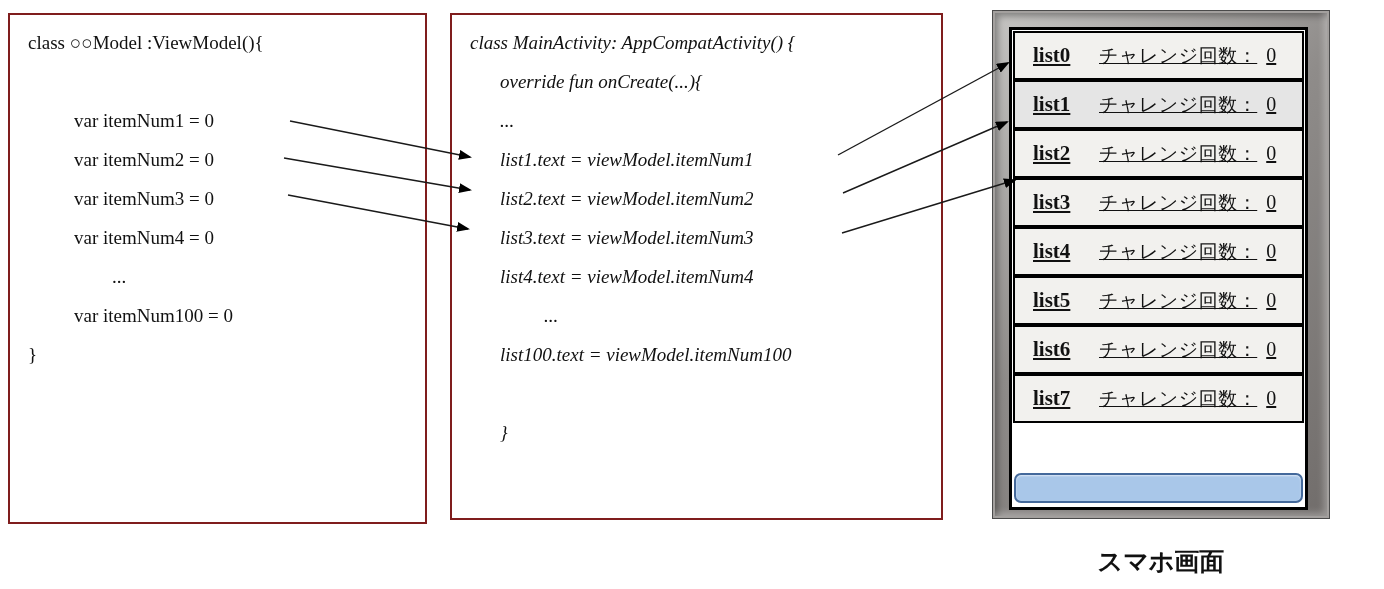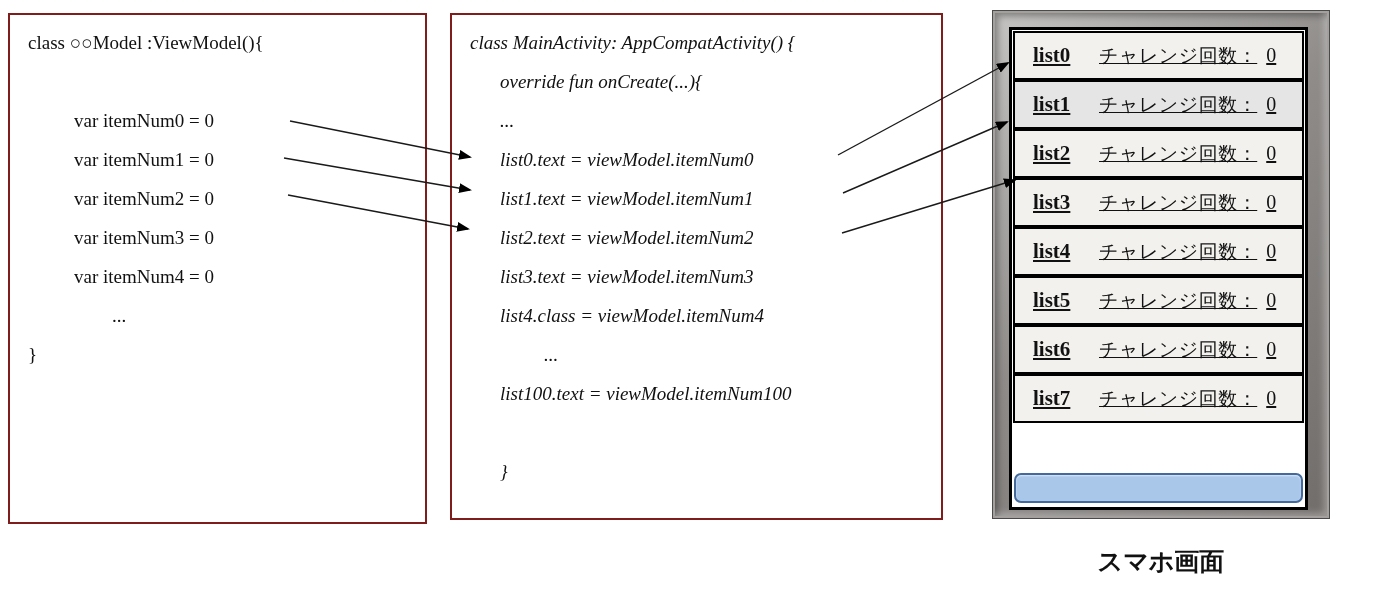--- a/index.html
+++ b/index.html
@@ -64,40 +64,39 @@
       <line x1="288" y1="195" x2="468" y2="229" stroke="#1a1a1a" stroke-width="1.4" marker-end="url(#ah)"></line>
       <line x1="838" y1="155" x2="1008" y2="63" stroke="#1a1a1a" stroke-width="1.4" marker-end="url(#ah)"></line>
       <line x1="843" y1="193" x2="1007" y2="122" stroke="#1a1a1a" stroke-width="1.4" marker-end="url(#ah)"></line>
       <line x1="842" y1="233" x2="1015" y2="180" stroke="#1a1a1a" stroke-width="1.4" marker-end="url(#ah)"></line>
     </svg>
 
   <div class="panel vm">
     <div class="code" id="vm-code">
         <div class="code-line ind0">class ○○Model :ViewModel(){</div>
         <div class="code-line ind0">&nbsp;</div>
-        <div class="code-line ind3">var itemNum0 = 0</div>
         <div class="code-line ind3">var itemNum1 = 0</div>
         <div class="code-line ind3">var itemNum2 = 0</div>
         <div class="code-line ind3">var itemNum3 = 0</div>
         <div class="code-line ind3">var itemNum4 = 0</div>
         <div class="code-line ind5">...</div>
+        <div class="code-line ind3">var itemNum100 = 0</div>
         <div class="code-line ind0">}</div>
       </div>
   </div>
 
   <div class="panel ma">
     <div class="code" id="ma-code">
         <div class="code-line ind0">class MainActivity: AppCompatActivity() {</div>
         <div class="code-line ind1">override fun onCreate(...){</div>
         <div class="code-line ind2">...</div>
-        <div class="code-line ind2">list0.text = viewModel.itemNum0</div>
         <div class="code-line ind2">list1.text = viewModel.itemNum1</div>
         <div class="code-line ind2">list2.text = viewModel.itemNum2</div>
         <div class="code-line ind2">list3.text = viewModel.itemNum3</div>
-        <div class="code-line ind2">list4.class = viewModel.itemNum4</div>
+        <div class="code-line ind2">list4.text = viewModel.itemNum4</div>
         <div class="code-line ind4">...</div>
         <div class="code-line ind2">list100.text = viewModel.itemNum100</div>
         <div class="code-line ind0">&nbsp;</div>
         <div class="code-line ind1">}</div>
       </div>
   </div>
 
   <div class="phone">
     <div class="screen">
       <div class="rows" id="phone-rows">

